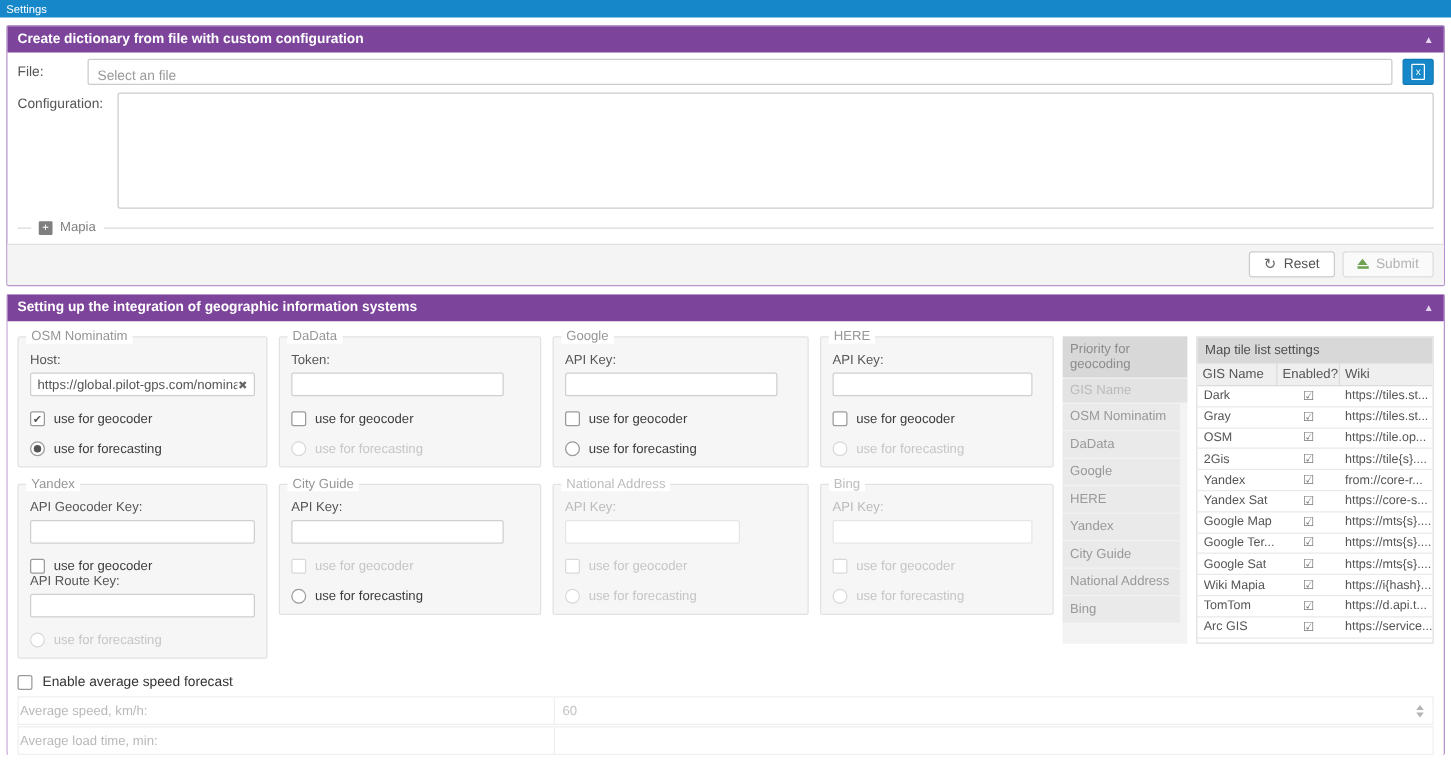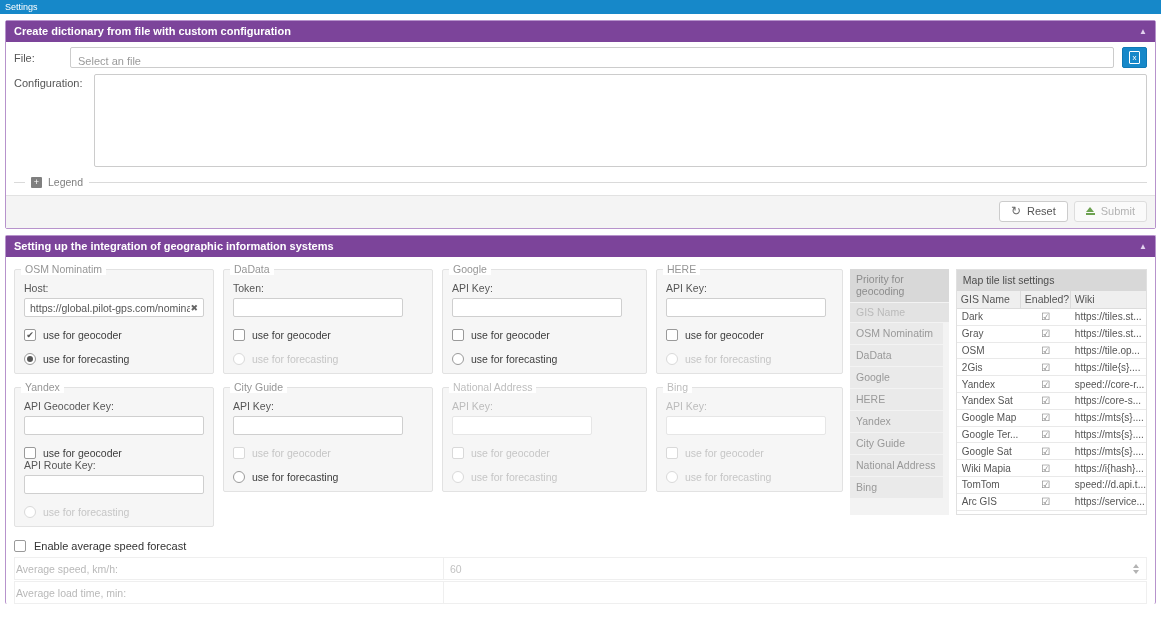--- a/index.html
+++ b/index.html
@@ -123,21 +123,21 @@
       <span class="xls-doc">x</span>
     </div>
   </div>
   <div class="config-row">
     <span class="lbl">Configuration:</span>
     <div class="config-box"></div>
   </div>
   <div class="legend-row">
     <span class="line-s"></span>
     <span class="plus-ic">+</span>
-    <span class="lbl">Legend</span>
+    <span class="lbl">Mapia</span>
     <span class="line-l"></span>
   </div>
   <div class="panel-ft">
     <button class="btn">
       <span class="rico">↻</span>
       <span>Reset</span>
     </button>
     <button class="btn disabled">
       <span class="upl">
           <i class="arr"></i>
@@ -333,21 +333,21 @@
             <div class="c-host">https://tile.op...</div>
           </div>
             <div class="t-row">
             <div class="c-name">2Gis</div>
             <div class="c-en">☑</div>
             <div class="c-host">https://tile{s}....</div>
           </div>
             <div class="t-row">
             <div class="c-name">Yandex</div>
             <div class="c-en">☑</div>
-            <div class="c-host">speed://core-r...</div>
+            <div class="c-host">from://core-r...</div>
           </div>
             <div class="t-row">
             <div class="c-name">Yandex Sat</div>
             <div class="c-en">☑</div>
             <div class="c-host">https://core-s...</div>
           </div>
             <div class="t-row">
             <div class="c-name">Google Map</div>
             <div class="c-en">☑</div>
             <div class="c-host">https://mts{s}....</div>
@@ -363,21 +363,21 @@
             <div class="c-host">https://mts{s}....</div>
           </div>
             <div class="t-row">
             <div class="c-name">Wiki Mapia</div>
             <div class="c-en">☑</div>
             <div class="c-host">https://i{hash}...</div>
           </div>
             <div class="t-row">
             <div class="c-name">TomTom</div>
             <div class="c-en">☑</div>
-            <div class="c-host">speed://d.api.t...</div>
+            <div class="c-host">https://d.api.t...</div>
           </div>
             <div class="t-row">
             <div class="c-name">Arc GIS</div>
             <div class="c-en">☑</div>
             <div class="c-host">https://service...</div>
           </div>
           </div>
 
       </div>
     </div>

